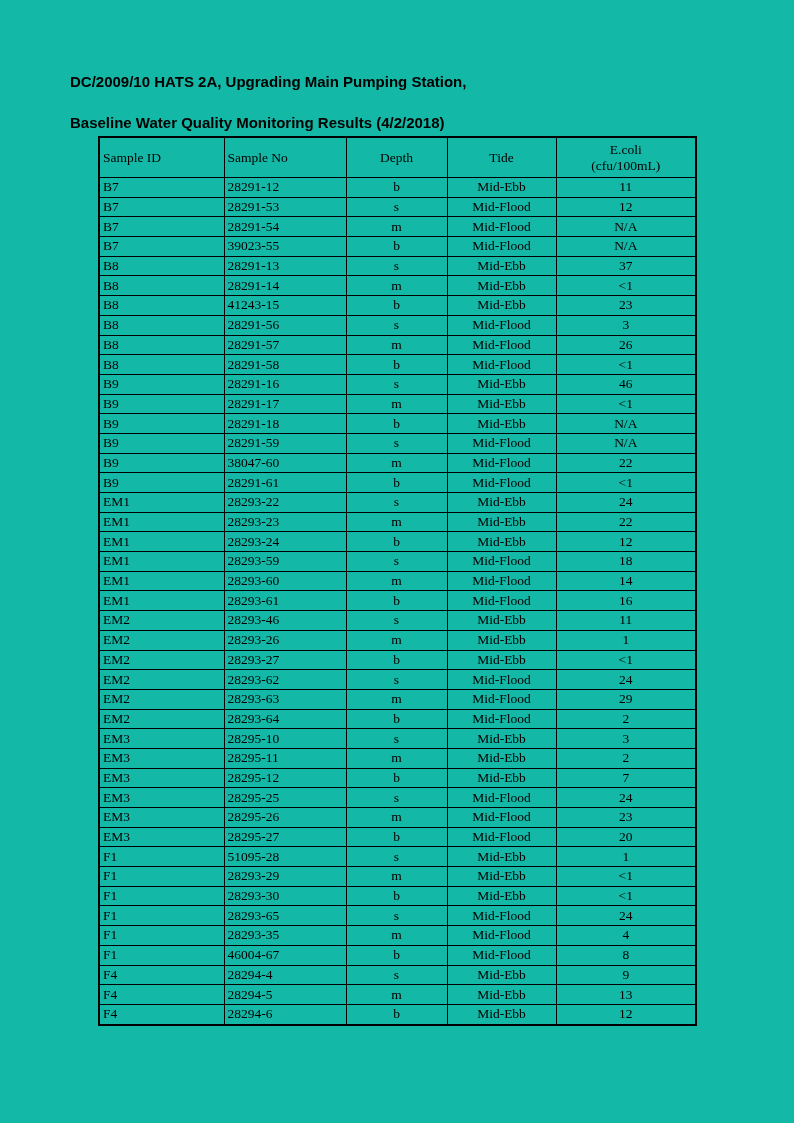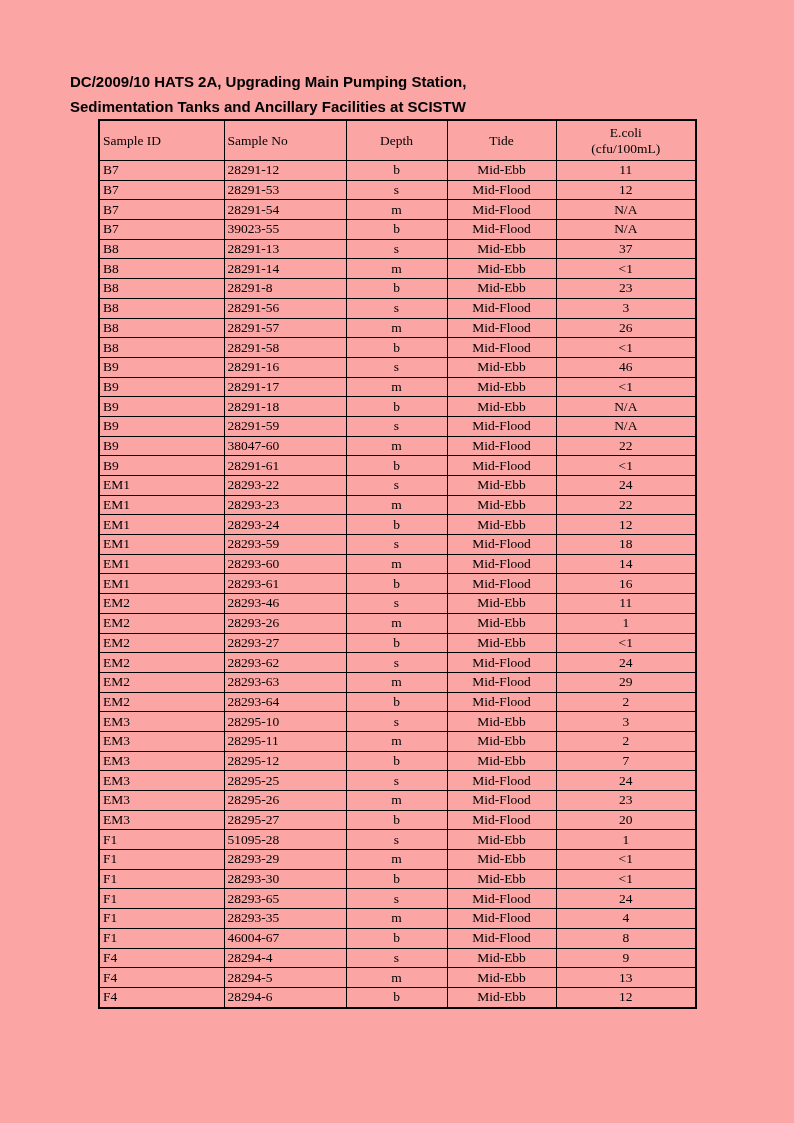--- a/index.html
+++ b/index.html
@@ -4,21 +4,21 @@
 <style>
   html, body {
     margin: 0;
     padding: 0;
     background: #ffffff;
   }
   .page {
     position: relative;
     width: 794px;
     height: 1123px;
-    background: #fca5a5;
+    background: #14b8a6;
     overflow: hidden;
     font-family: "Liberation Serif", serif;
     color: #000000;
   }
   .content {
     position: absolute;
     top: 69px;
     left: 66px;
     width: 600px;
   }
@@ -85,23 +85,23 @@
   table.results td:nth-child(5) { text-align: center; }
 </style>
 </head>
 <body>
 
 <div class="page">
   <div class="content">
 
     <div class="doc-title">
       <div>DC/2009/10 HATS 2A, Upgrading Main Pumping Station,</div>
-      <div>Sedimentation Tanks and Ancillary Facilities at SCISTW</div>
     </div>
 
+    <div class="table-caption">Baseline Water Quality Monitoring Results (4/2/2018)</div>
 
     <table class="results">
       <colgroup>
         <col class="c-sample-id">
         <col class="c-sample-no">
         <col class="c-depth">
         <col class="c-tide">
         <col class="c-ecoli">
       </colgroup>
       <thead>
@@ -154,21 +154,21 @@
           </tr>
           <tr>
             <td>B8</td>
             <td>28291-14</td>
             <td>m</td>
             <td>Mid-Ebb</td>
             <td>&lt;1</td>
           </tr>
           <tr>
             <td>B8</td>
-            <td>28291-8</td>
+            <td>41243-15</td>
             <td>b</td>
             <td>Mid-Ebb</td>
             <td>23</td>
           </tr>
           <tr>
             <td>B8</td>
             <td>28291-56</td>
             <td>s</td>
             <td>Mid-Flood</td>
             <td>3</td>

